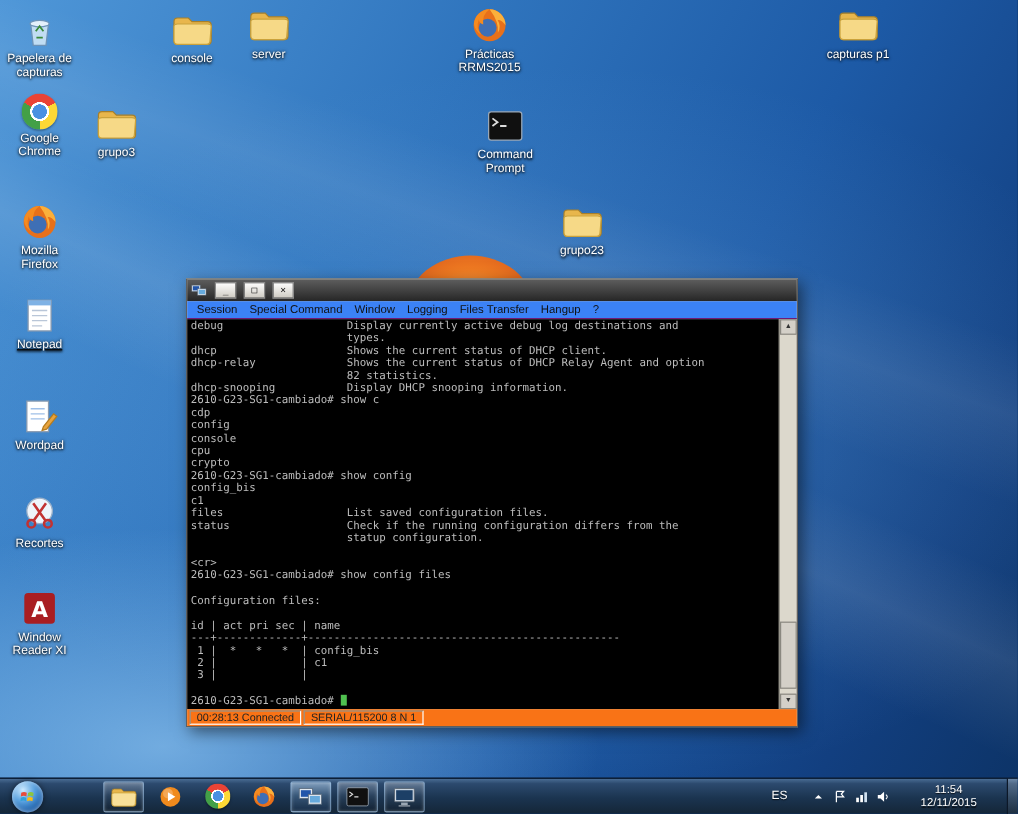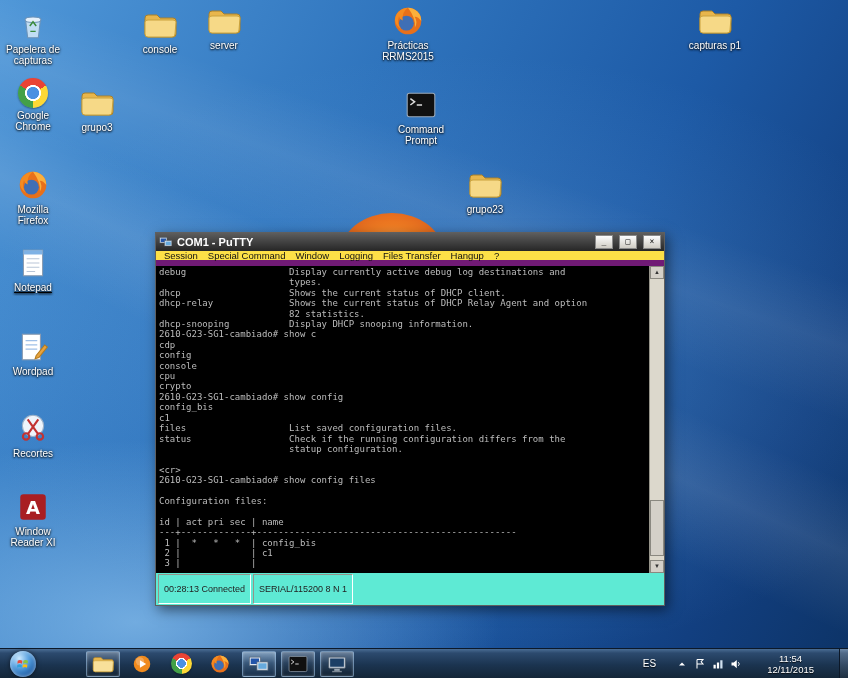--- a/index.html
+++ b/index.html
@@ -35,35 +35,35 @@
     background:#ece9d8;border:1px solid #5f5f5f;box-shadow:3px 4px 12px rgba(0,0,0,.5);
     display:flex;flex-direction:column}
   .titlebar{height:18px;background:linear-gradient(#5d5d5d,#262626);display:flex;align-items:center;
     padding:0 3px;gap:4px;flex:0 0 auto;cursor:default}
   .title-icon{width:14px;height:14px}
   .title-icon svg{width:14px;height:14px;display:block}
   .title-text{color:#fff;font-size:11px;font-weight:bold;flex:1;white-space:nowrap}
   .wbtn{width:18px;height:14px;background:linear-gradient(#fdfdfd,#cfccc4);
     border:1px solid #8a8a8a;font-size:8px;line-height:12px;text-align:center;color:#111;
     margin-left:2px;cursor:pointer;font-family:"DejaVu Sans Mono",monospace}
-  .menubar{height:15px;background:#fde047;border-bottom:6px solid #701a75;display:flex;
+  .menubar{height:15px;background:#3b82f6;border-bottom:1px solid #701a75;display:flex;
     align-items:center;padding:0 3px;flex:0 0 auto}
   .menu-item{font-size:9.5px;padding:0 5px;color:#111;cursor:pointer;white-space:nowrap}
   .term-wrap{flex:1;display:flex;background:#000;min-height:0}
   .terminal{flex:1;font-family:"DejaVu Sans Mono",monospace;font-size:9px;line-height:10.4px;
     color:#bcbcbc;padding:1px 0 0 3px;white-space:pre;overflow:hidden}
   .tline{white-space:pre}
   .cursor{display:inline-block;width:5px;height:9px;background:#4fc04f;vertical-align:-1px}
   .vscroll{width:15px;background:#dcd8cc;border-left:1px solid #96948a;display:flex;flex-direction:column}
   .sb-arrow{height:13px;background:#d4d0c8;border:1px solid #8a8880;font-size:6px;text-align:center;
     line-height:11px;color:#333;cursor:pointer}
   .sb-track{flex:1;position:relative}
   .sb-thumb{position:absolute;left:0;right:0;bottom:4px;height:56px;background:#d4d0c8;
     border:1px solid #8a8880;cursor:pointer}
-  .statusbar{height:32px;background:#5eead4;display:flex;font-size:9px;color:#222;flex:0 0 auto}
+  .statusbar{height:14px;background:#f97316;display:flex;font-size:9px;color:#222;flex:0 0 auto}
   .sb-cell{border:1px solid;border-color:#96948a #fff #fff #96948a;margin:1px 0 1px 2px;
     padding:0 5px;display:flex;align-items:center;white-space:nowrap}
   .sb-cell.grow{flex:1;margin-right:2px}
 
   
   #taskbar{position:absolute;left:0;right:0;bottom:0;height:30px;
     background:linear-gradient(#4a6d94 0%,#2c4a6e 14%,#1b3450 55%,#142638 100%);
     border-top:1px solid #0c1828;display:flex;align-items:center}
   .start-orb{width:26px;height:26px;border-radius:50%;margin:0 8px 0 10px;flex:0 0 auto;
     background:radial-gradient(circle at 35% 28%,#cdeaff 0%,#5aa2e0 38%,#1d5fa8 72%,#0d3a72 100%);
@@ -233,21 +233,20 @@
   <div id="putty">
     <div class="titlebar">
       <span class="title-icon">
           <svg viewBox="0 0 32 32">
             <rect x="2" y="6" width="16" height="12" fill="#dfe7ef" stroke="#5a6b7d"></rect>
             <rect x="4" y="8" width="12" height="8" fill="#2255aa"></rect>
             <rect x="13" y="13" width="16" height="12" fill="#dfe7ef" stroke="#5a6b7d"></rect>
             <rect x="15" y="15" width="12" height="8" fill="#66aadd"></rect>
           </svg>
         </span>
-      <span class="title-text">COM1 - PuTTY</span>
       <span class="wbtn">_</span>
       <span class="wbtn">□</span>
       <span class="wbtn">×</span>
     </div>
     <div class="menubar" id="putty-menubar">
         <span class="menu-item">Session</span>
         <span class="menu-item">Special Command</span>
         <span class="menu-item">Window</span>
         <span class="menu-item">Logging</span>
         <span class="menu-item">Files Transfer</span>

